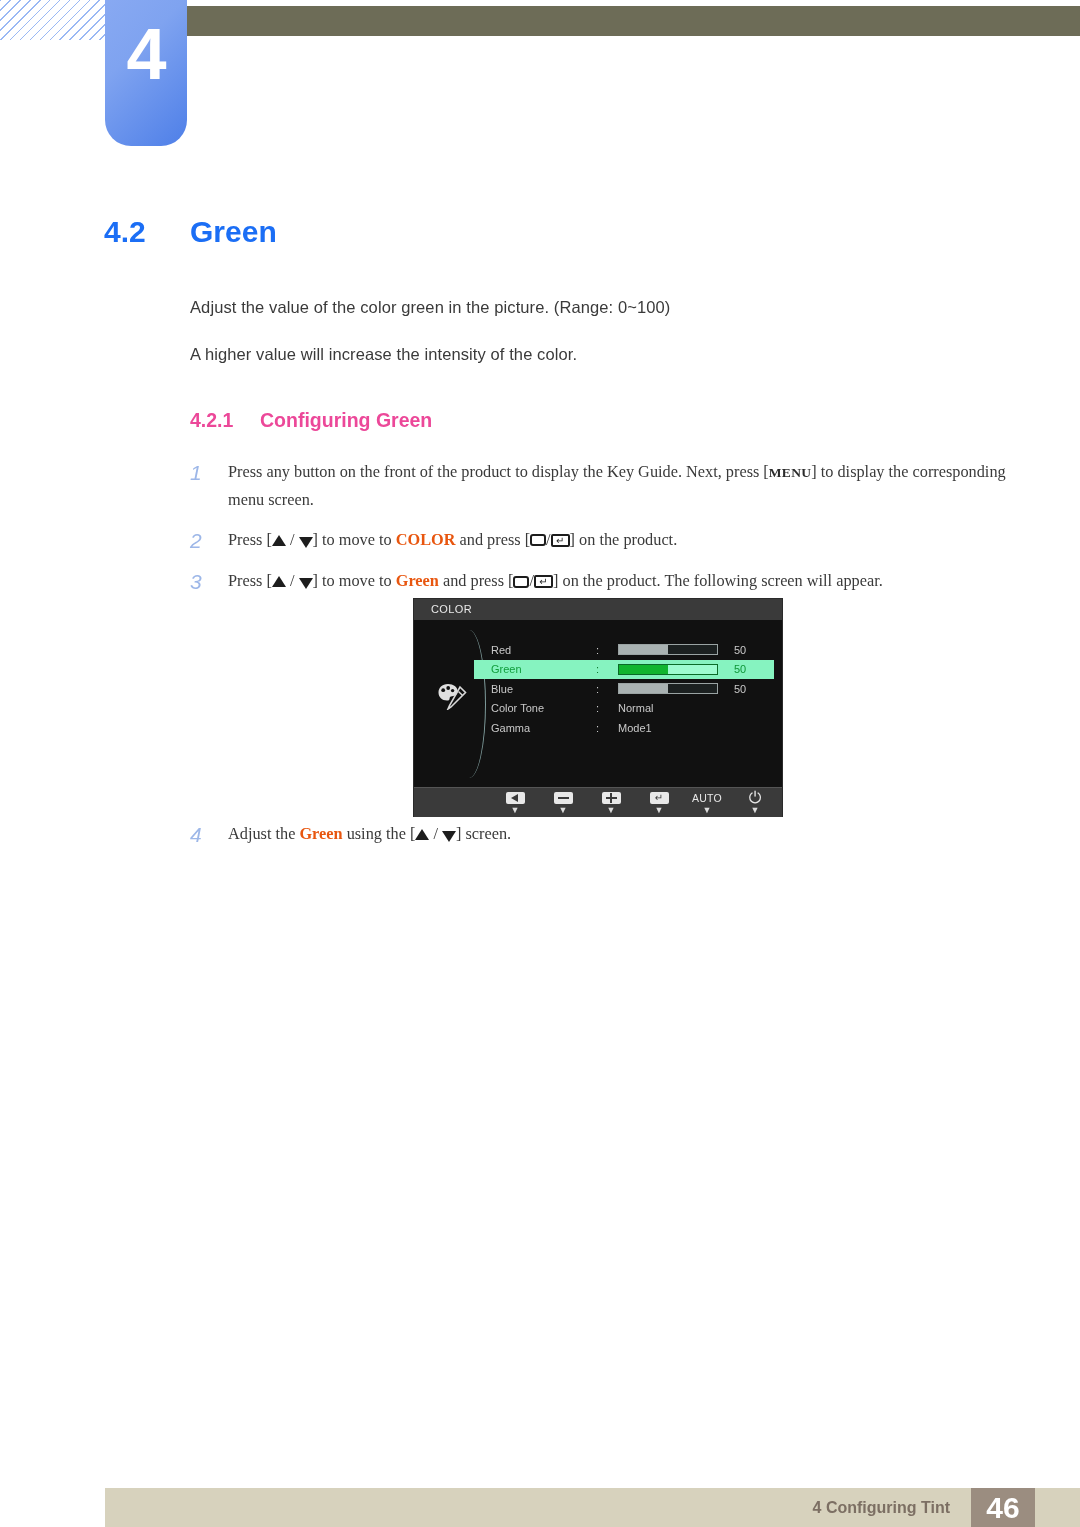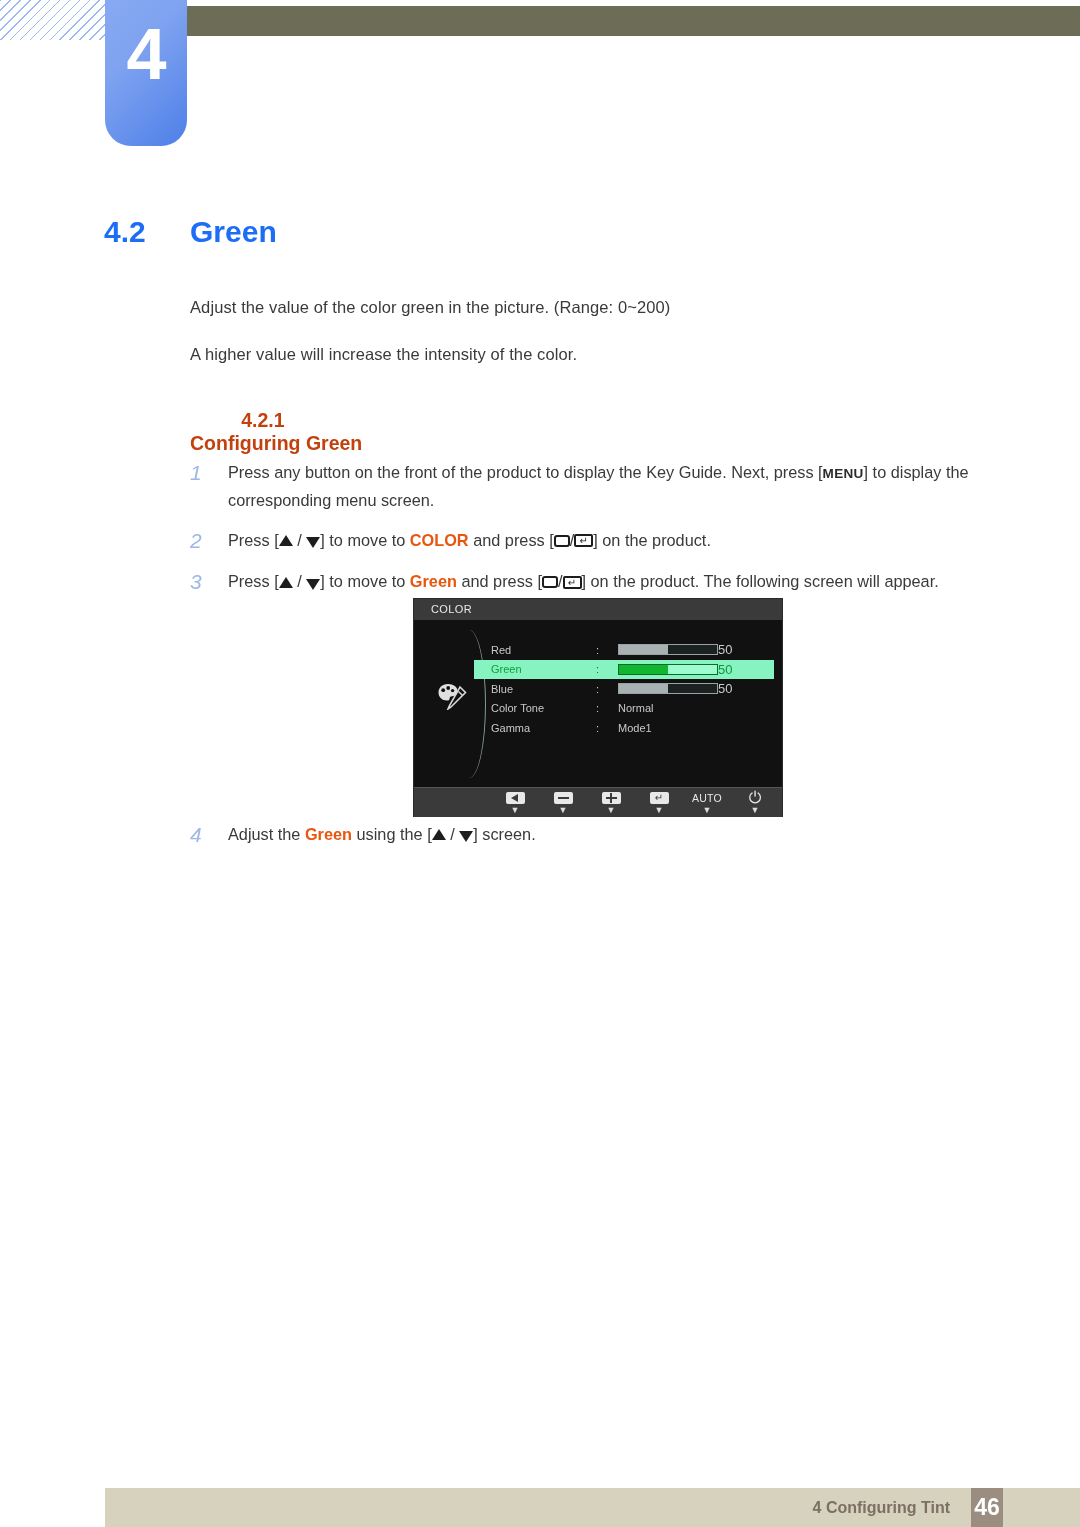--- a/index.html
+++ b/index.html
@@ -100,24 +100,23 @@
   .para-1 { top: 298px; }
   .para-2 { top: 345px; }
 
   
   .subsection-head {
     position: absolute;
     top: 409px;
     left: 190px;
     display: flex;
     align-items: center;
-    color: #c2410c;
+    color: #ec4899;
     font-size: 19.5px;
     font-weight: bold;
-    flex-direction: column;
   }
   .subsection-head .num { width: 70px; }
 
   
   .steps {
     position: absolute;
     top: 458px;
     left: 190px;
     width: 825px;
   }
@@ -129,21 +128,21 @@
     line-height: 1.72;
   }
   .step .idx {
     width: 38px;
     flex: 0 0 38px;
     font-size: 21px;
     font-style: italic;
     color: #9db7e8;
     line-height: 1.4;
   }
-  .step .body { flex: 1; }
+  .step .body { flex: 1; font-family: Liberation Serif, serif; }
 
   .kw-orange { color: #e8560f; font-weight: bold; }
   .kw-menu {
     font-size: 13.5px;
     font-weight: bold;
     color: #2b2b2b;
     letter-spacing: 0.3px;
   }
 
   
@@ -276,23 +275,23 @@
     background: #a9b2b2;
   }
   .osd-row.highlight .bar-track {
     border-color: #0a6b28;
     background: #9dfcd0;
   }
   .osd-row.highlight .bar-fill { background: #11b52f; }
 
   .bar-num {
     width: 44px;
-    text-align: left;
+    text-align: center;
     padding-right: 10px;
-    font-size: 13px;
+    font-size: 11px;
     color: #c9c9c9;
   }
   .osd-row.highlight .bar-num { color: #0e9637; }
 
   .osd-footer {
     position: relative;
     height: 29px;
     background: #3a3a3a;
     border-top: 1px solid #555;
   }
@@ -383,25 +382,25 @@
     right: 130px;
     top: 1499px;
     font-size: 16px;
     font-weight: bold;
     color: #7c6f63;
   }
   .footer-page {
     position: absolute;
     left: 971px;
     top: 1488px;
-    width: 32px;
+    width: 64px;
     height: 39px;
     background: #9b8d80;
     color: #ffffff;
-    font-size: 23px;
+    font-size: 30px;
     font-weight: bold;
     display: flex;
     align-items: center;
     justify-content: center;
   }
 </style>
 </head>
 <body>
 
 <div class="header">
@@ -410,21 +409,21 @@
   <div class="chapter-tab">
     <div class="chapter-num">4</div>
   </div>
 </div>
 
 <div class="section-head">
   <span class="num">4.2</span>
   <span>Green</span>
 </div>
 
-<div class="para para-1">Adjust the value of the color green in the picture. (Range: 0~200)</div>
+<div class="para para-1">Adjust the value of the color green in the picture. (Range: 0~100)</div>
 <div class="para para-2">A higher value will increase the intensity of the color.</div>
 
 <div class="subsection-head">
   <span class="num">4.2.1</span>
   <span>Configuring Green</span>
 </div>
 
 <div class="steps">
 
   <div class="step">

